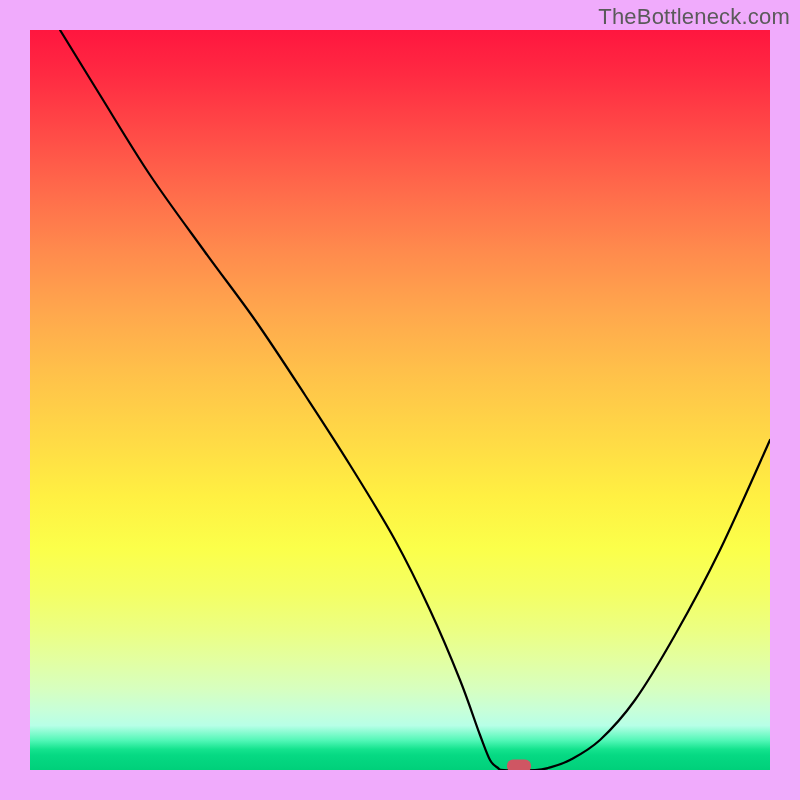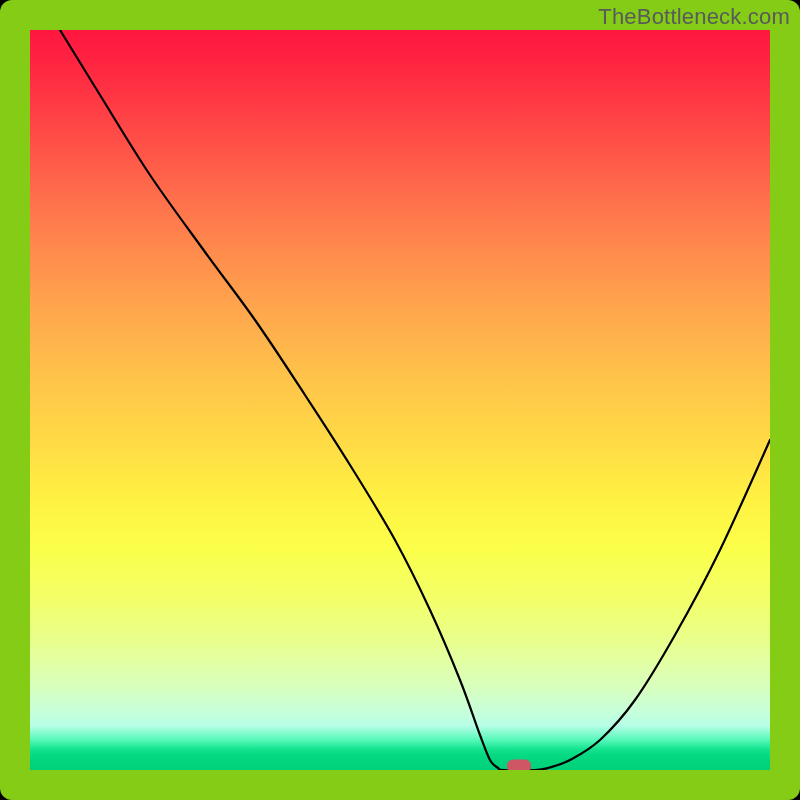--- a/index.html
+++ b/index.html
@@ -8,22 +8,21 @@
     width: 800px;
     height: 800px;
     background: #000;
     overflow: hidden;
     font-family: Arial, Helvetica, sans-serif;
   }
   .frame {
     position: relative;
     width: 800px;
     height: 800px;
-    background: #84cc16;
-    border-radius: 12px;
+    background: #f0abfc;
   }
   .plot {
     position: absolute;
     left: 30px;
     top: 30px;
     width: 740px;
     height: 740px;
     overflow: hidden;
   }
   .gradient {

